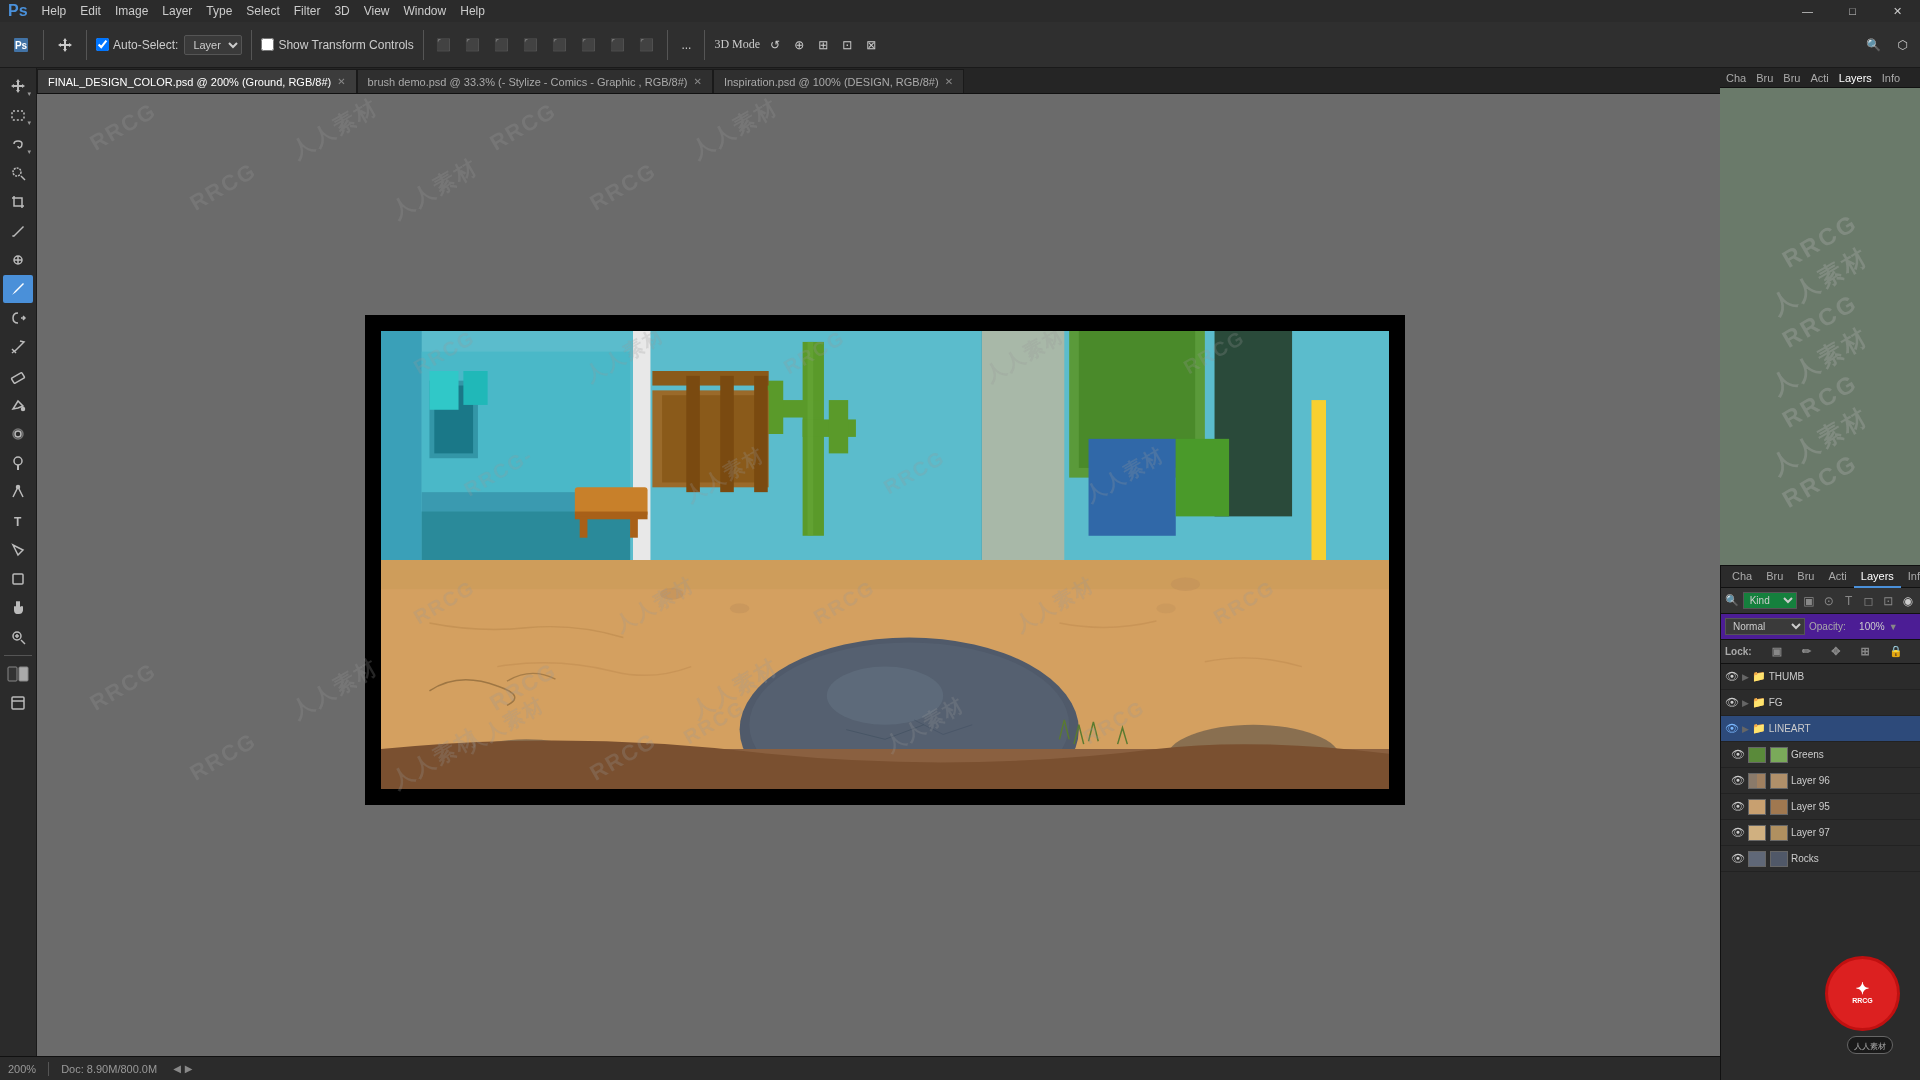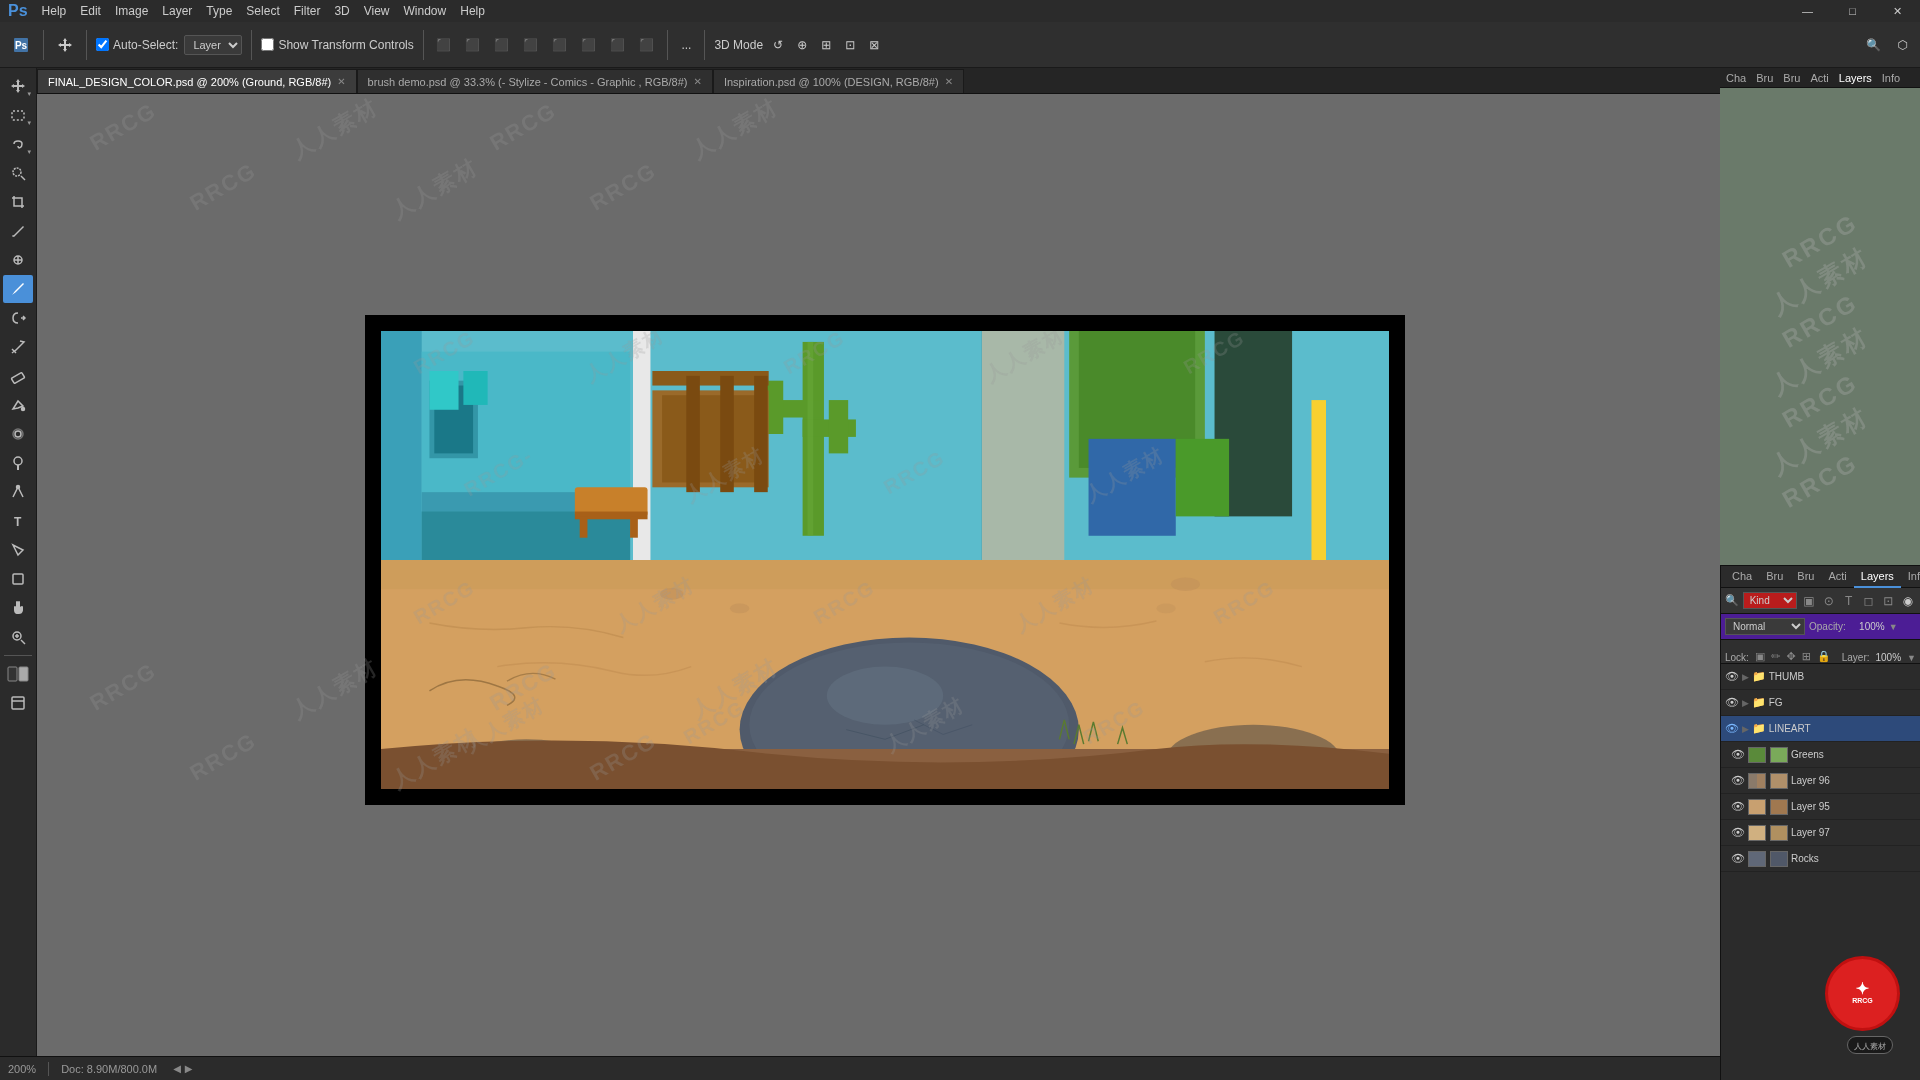--- a/index.html
+++ b/index.html
@@ -17,21 +17,21 @@
     
     #toolbar {
       position: absolute; top: 22px; left: 0; width: 1920px; height: 46px;
       background: #2f2f2f; display: flex; align-items: center; padding: 0 8px; gap: 6px; border-bottom: 1px solid #1a1a1a; z-index: 100;
     }
     .tool-btn { display: flex; align-items: center; justify-content: center; color: #ccc; cursor: pointer; padding: 2px 4px; border-radius: 2px; font-size: 12px; }
     .tool-separator { width: 1px; height: 30px; background: #555; margin: 0 3px; }
     .toolbar-select { background: #3a3a3a; border: 1px solid #555; color: #ccc; font-size: 11px; padding: 2px 4px; border-radius: 2px; cursor: pointer; }
     .toolbar-checkbox { display: flex; align-items: center; gap: 4px; font-size: 12px; color: #ccc; cursor: pointer; }
     .toolbar-checkbox input { cursor: pointer; }
-    .toolbar-label { font-size: 12px; color: #ccc; }
+    .toolbar-label { font-size: 12px; color: #ccc; font-family: Liberation Serif, serif; }
 
     
     #tabs-bar {
       position: absolute; top: 68px; left: 37px; right: 0; height: 26px;
       background: #252525; display: flex; align-items: flex-end; z-index: 99; border-bottom: 1px solid #111;
     }
     .tab {
       height: 24px; padding: 0 10px; display: flex; align-items: center; gap: 6px;
       background: #2f2f2f; border: 1px solid #1a1a1a; border-bottom: none;
       font-size: 11px; color: #aaa; cursor: pointer; white-space: nowrap; position: relative; justify-content: flex-end;
@@ -100,34 +100,35 @@
       padding: 2px 7px; font-size: 11px; color: #aaa; cursor: pointer; height: 22px;
       display: flex; align-items: center; border-bottom: 2px solid transparent;
     }
     .panel-tab.active { color: #fff; border-bottom: 2px solid #4a90d9; }
 
     #layers-search-bar {
       height: 26px; background: #333; display: flex; align-items: center; padding: 0 4px; gap: 4px;
       border-bottom: 1px solid #111;
     }
     .search-icon-sm { color: #888; font-size: 11px; }
-    .kind-select { background: #b91c1c; border: 1px solid #555; color: #ccc; font-size: 10px; padding: 1px 2px; width: 55px; }
+    .kind-select { background: #15803d; border: 1px solid #555; color: #ccc; font-size: 10px; padding: 1px 2px; width: 55px; }
     .layer-filter-btn { color: #888; font-size: 12px; cursor: pointer; width: 16px; text-align: center; }
 
     #layers-blend-bar {
       height: 26px; background: #4c1d95; display: flex; align-items: center; padding: 0 4px; gap: 4px;
       border-bottom: 1px solid #111;
     }
     .blend-select { background: #3a3a3a; border: 1px solid #555; color: #ccc; font-size: 10px; padding: 1px 3px; width: 80px; }
     .opacity-label { font-size: 10px; color: #aaa; }
     .opacity-value { font-size: 10px; color: #ccc; width: 35px; text-align: right; }
 
     #layers-lock-bar {
-      height: 24px; background: #2f2f2f; display: flex; align-items: flex-end; padding: 0 4px; gap: 6px;
+      height: 24px; background: #2f2f2f; display: flex; align-items: center; padding: 0 4px; gap: 20px;
       border-bottom: 1px solid #111;
+      font-weight: bold;
     }
     .lock-icon { color: #888; font-size: 11px; cursor: pointer; }
     .fill-label { font-size: 10px; color: #aaa; margin-left: auto; }
     .fill-value { font-size: 10px; color: #ccc; }
 
     #layers-list { overflow-y: auto; }
     .layer-row {
       height: 26px; display: flex; align-items: center; padding: 0 4px; gap: 3px;
       border-bottom: 1px solid #222; cursor: pointer;
     }

